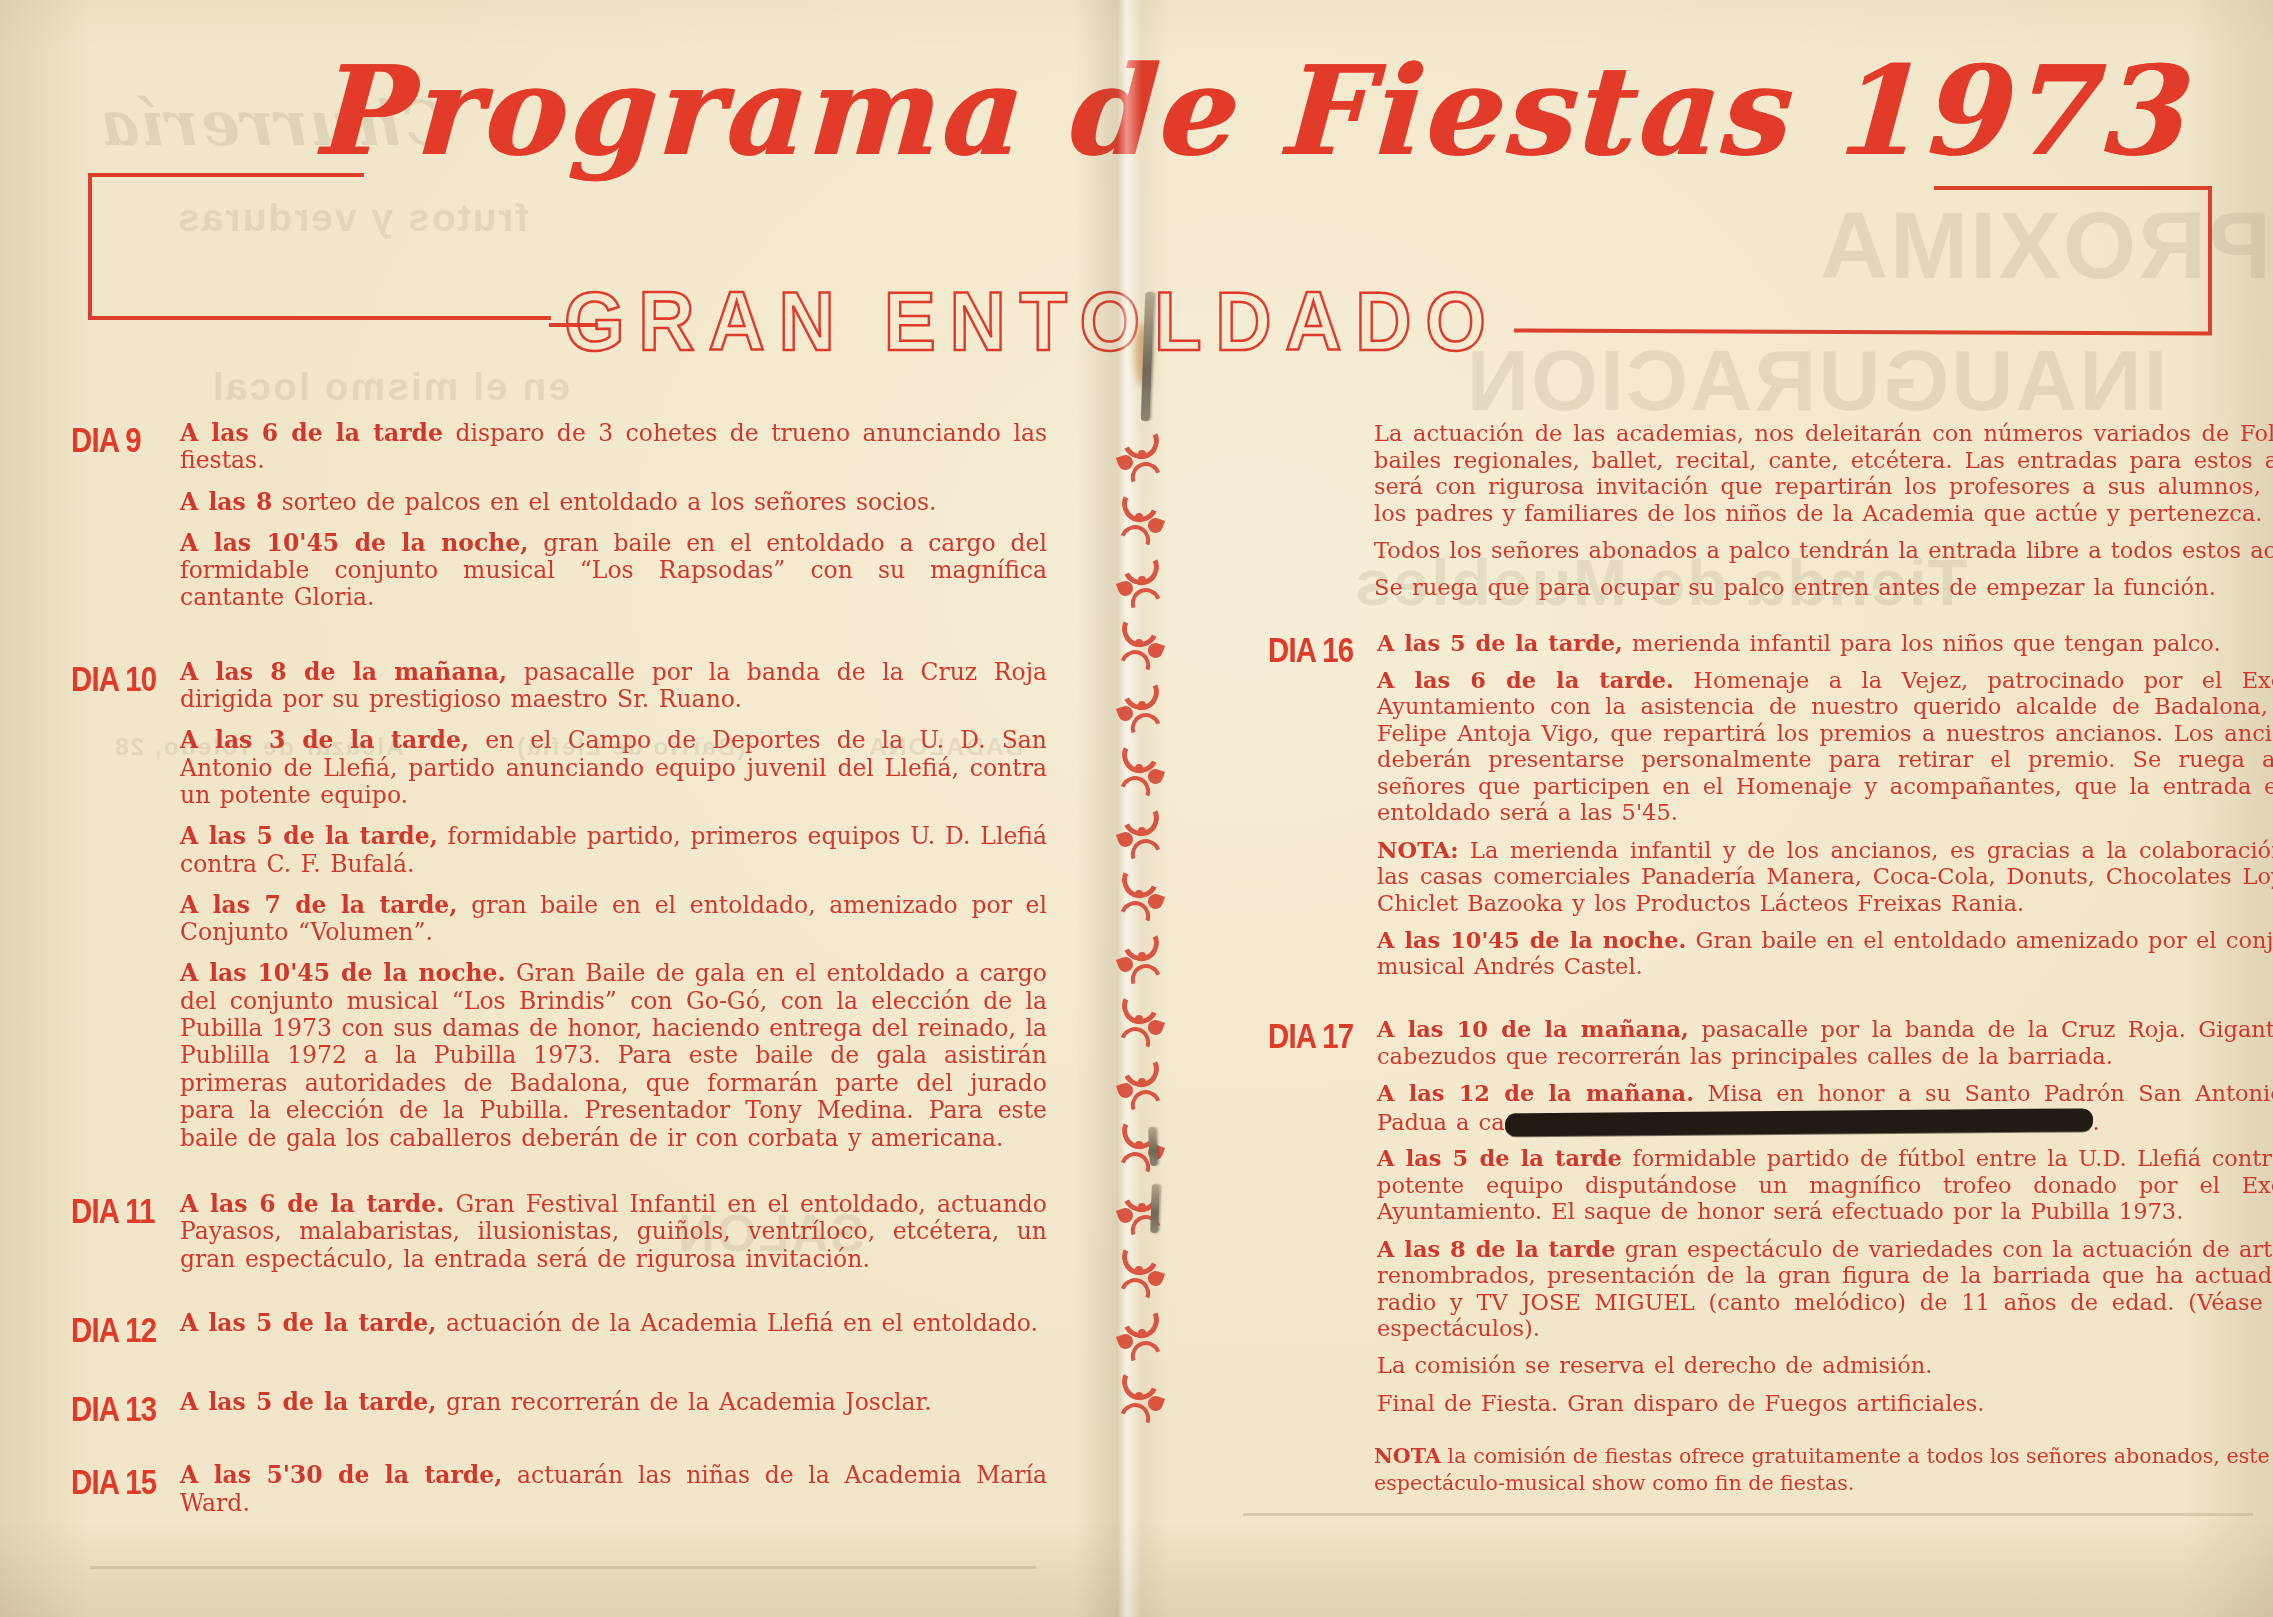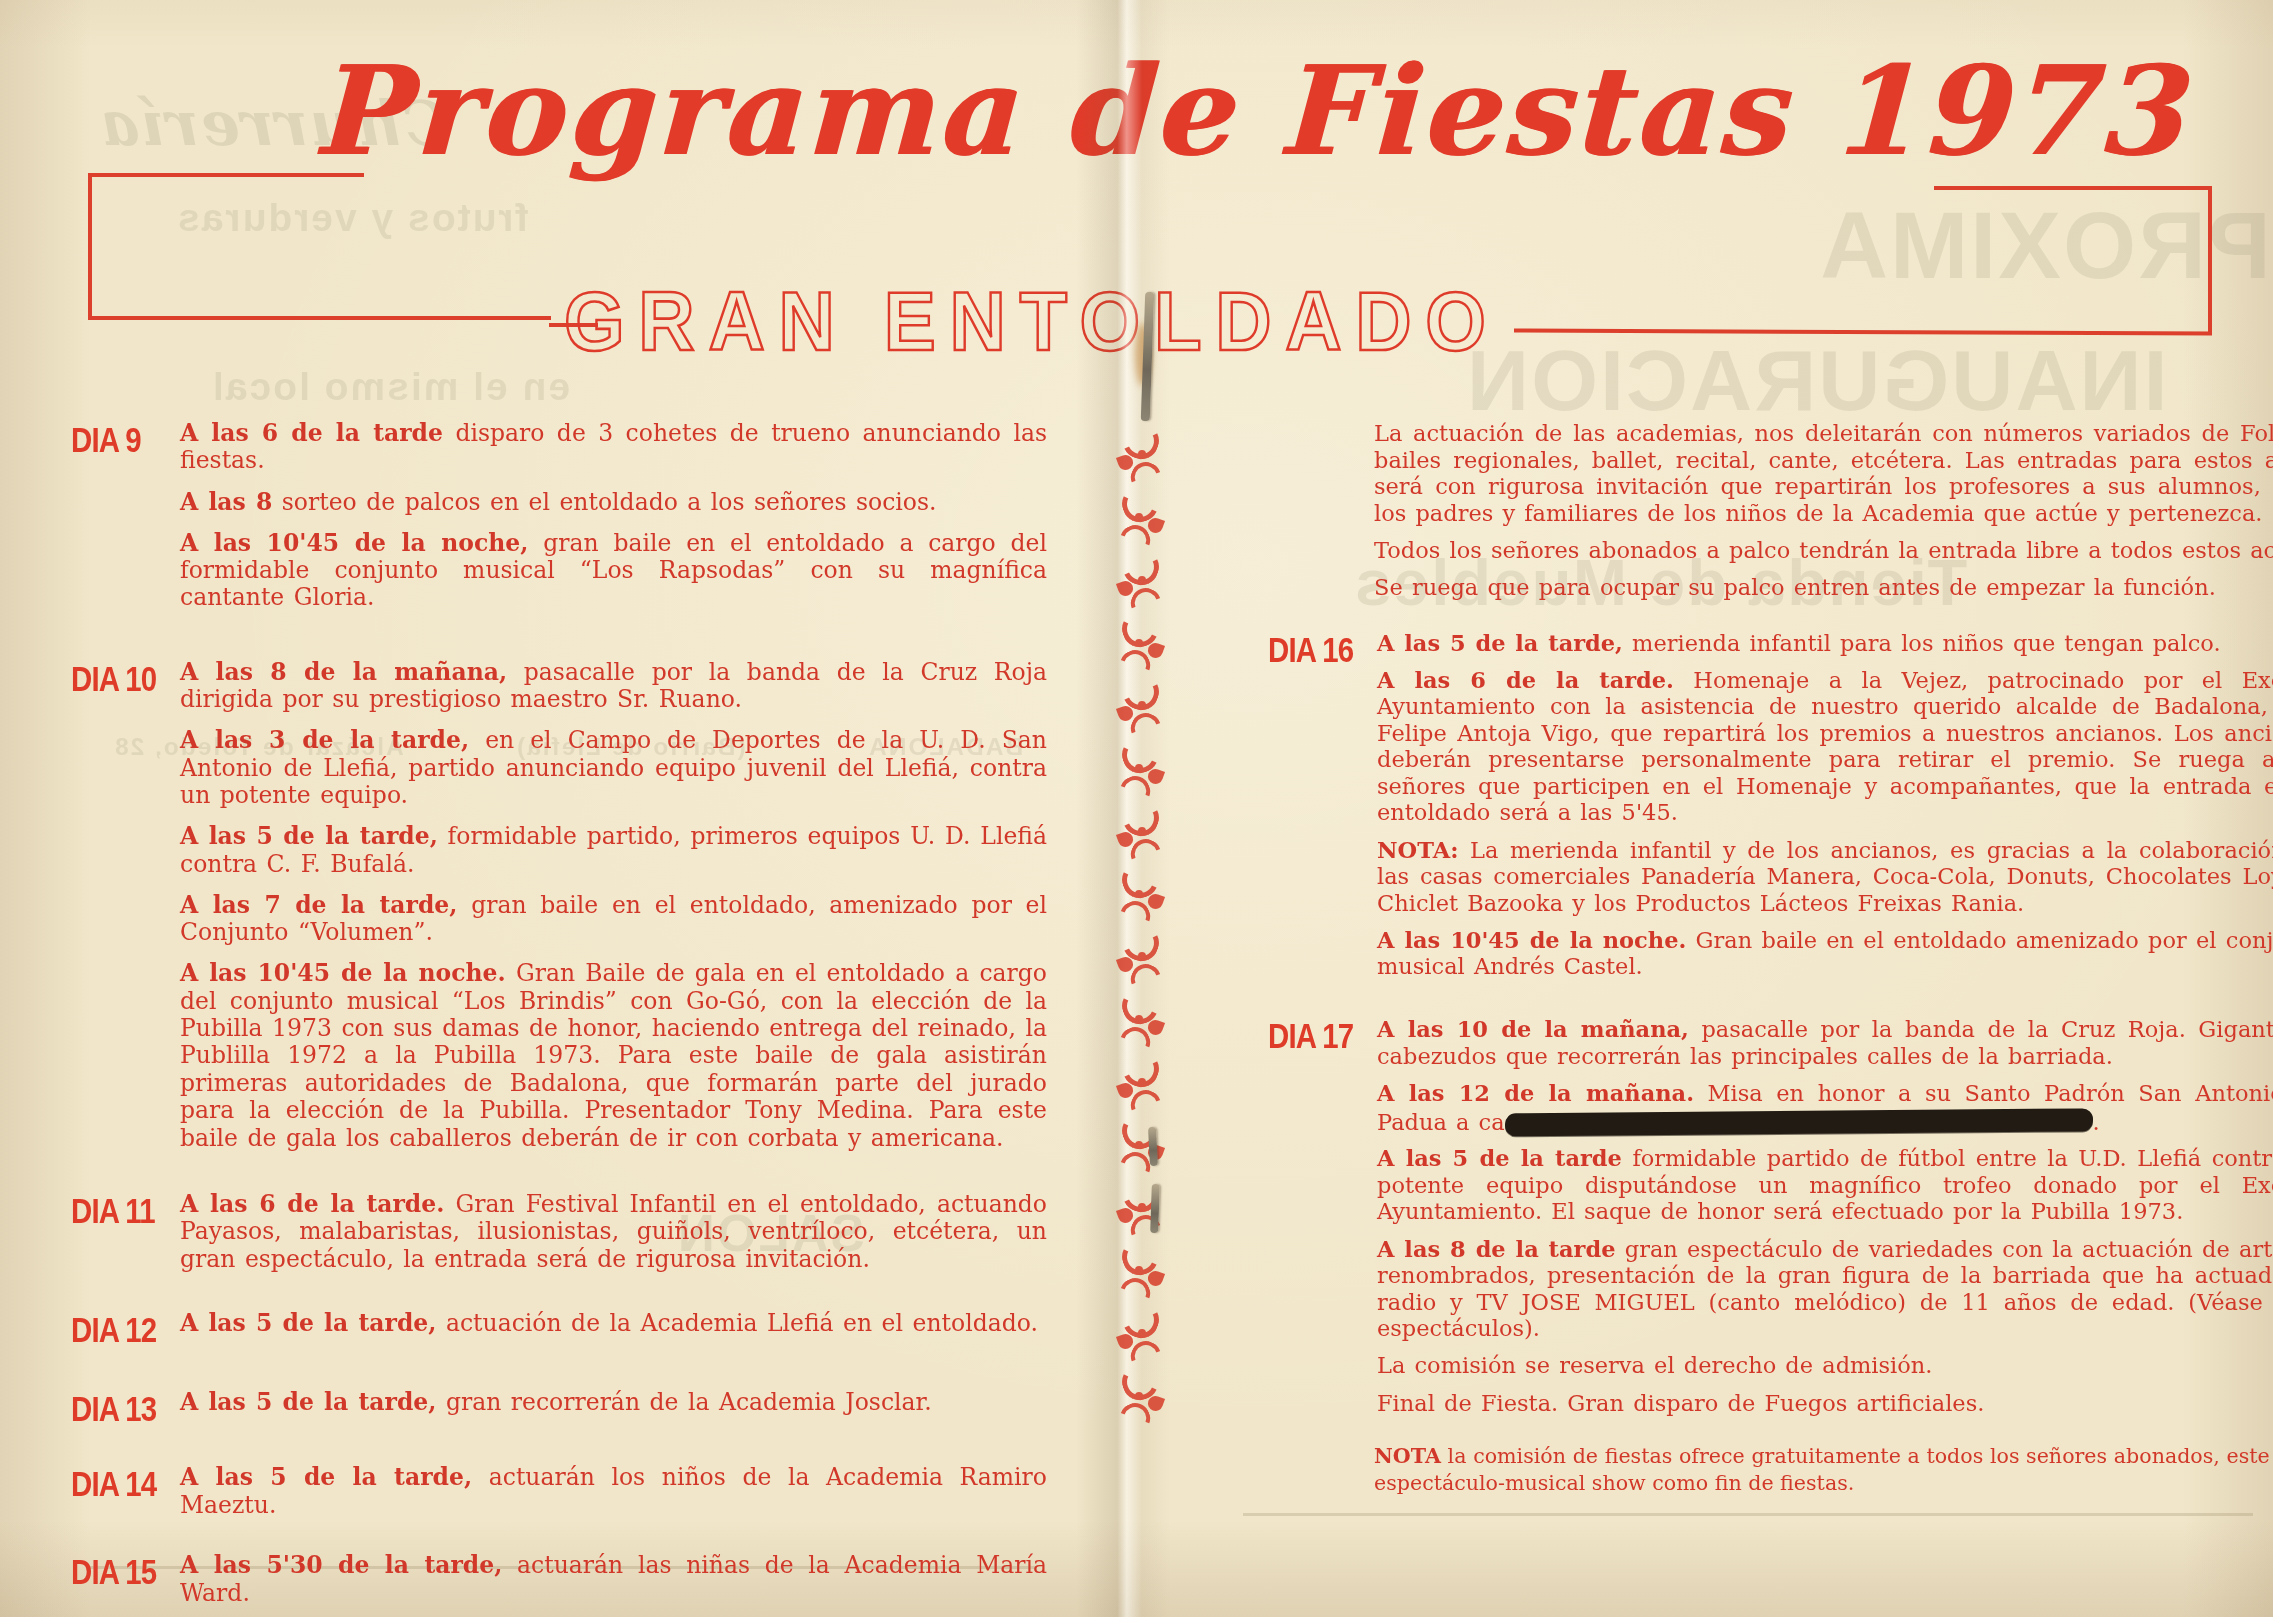--- a/index.html
+++ b/index.html
@@ -138,26 +138,20 @@
       </div>
     </div>
 
     <div class="day gap-d13">
       <div class="day-label">DIA 13</div>
       <div class="day-body">
         <p class="para"><b class="lead">A las 5 de la tarde,</b><span> gran recorrerán de la Academia Josclar.</span></p>
       </div>
     </div>
 
-    <div class="day gap-d14">
-      <div class="day-label">DIA 14</div>
-      <div class="day-body">
-        <p class="para"><b class="lead">A las 5 de la tarde,</b><span> actuarán los niños de la Academia Ramiro Maeztu.</span></p>
-      </div>
-    </div>
 
     <div class="day gap-d15">
       <div class="day-label">DIA 15</div>
       <div class="day-body">
         <p class="para"><b class="lead">A las 5'30 de la tarde,</b><span> actuarán las niñas de la Academia María Ward.</span></p>
       </div>
     </div>
   </div>
 
   <div class="col" id="col-right">

